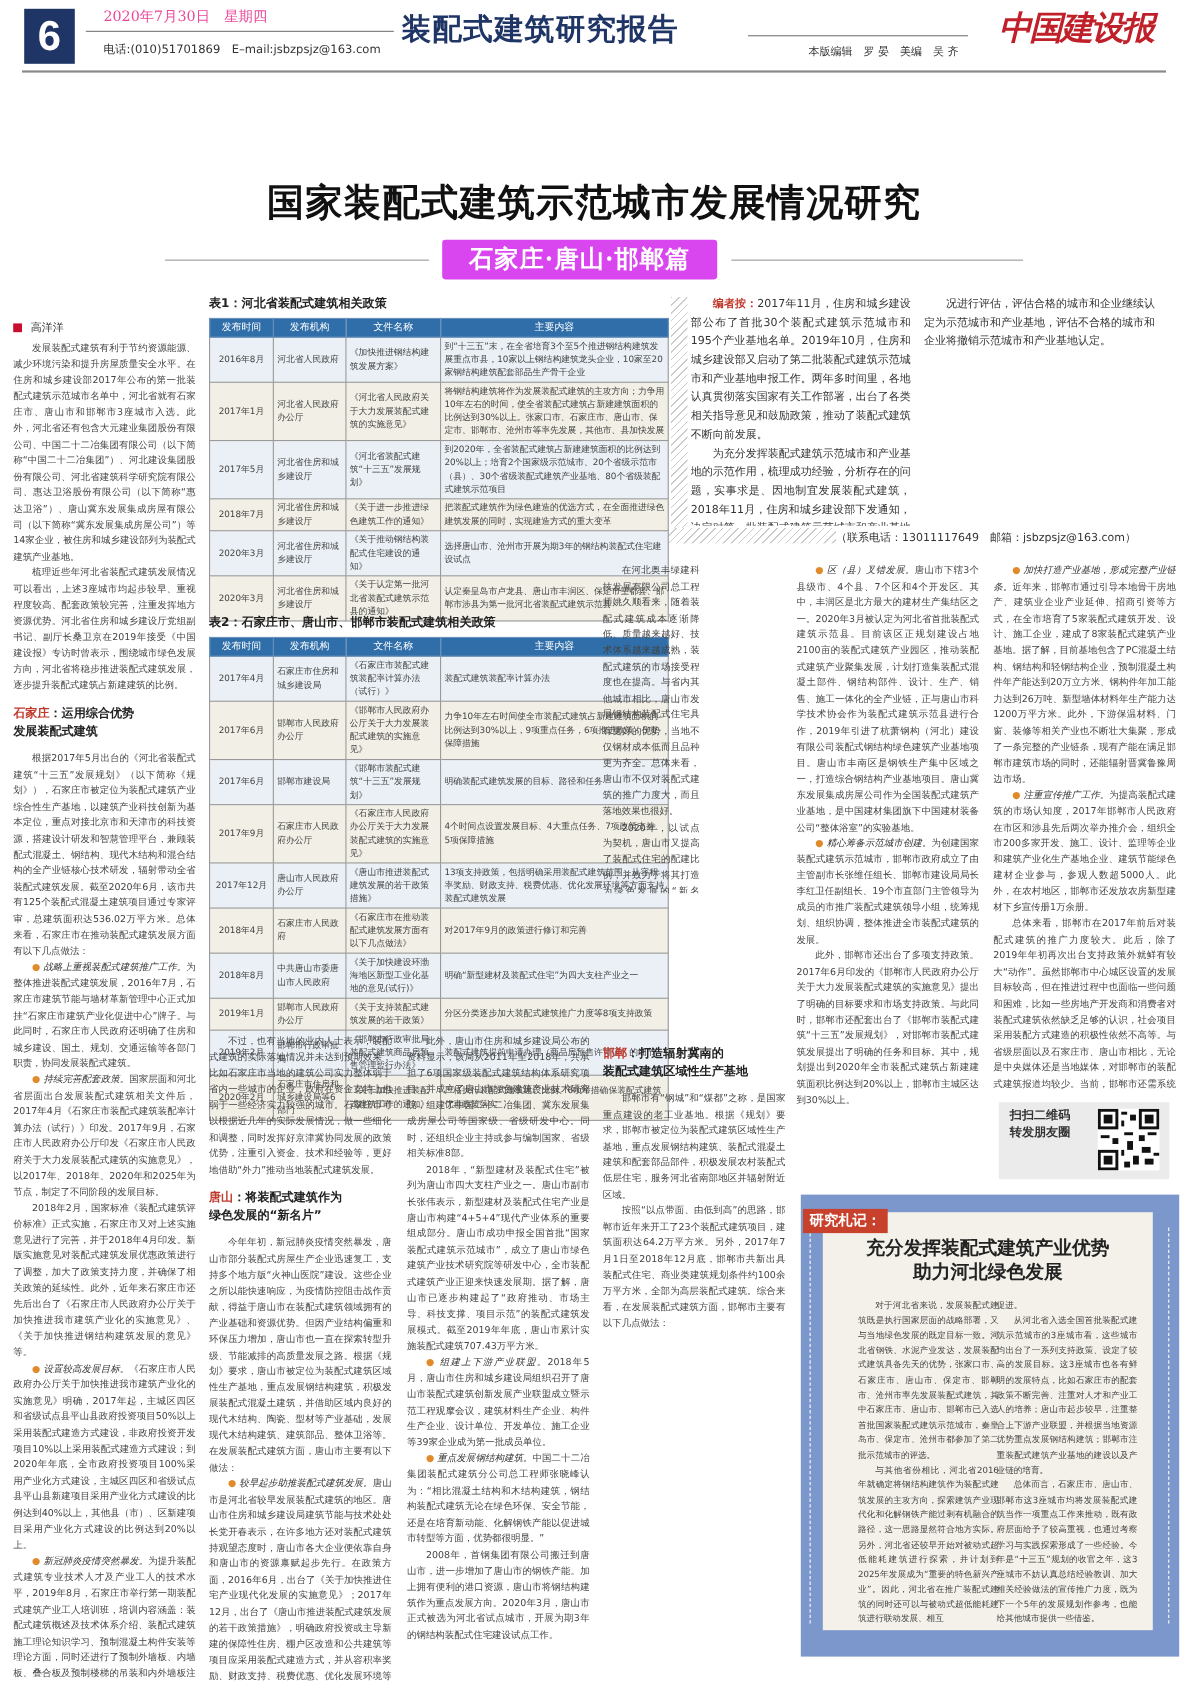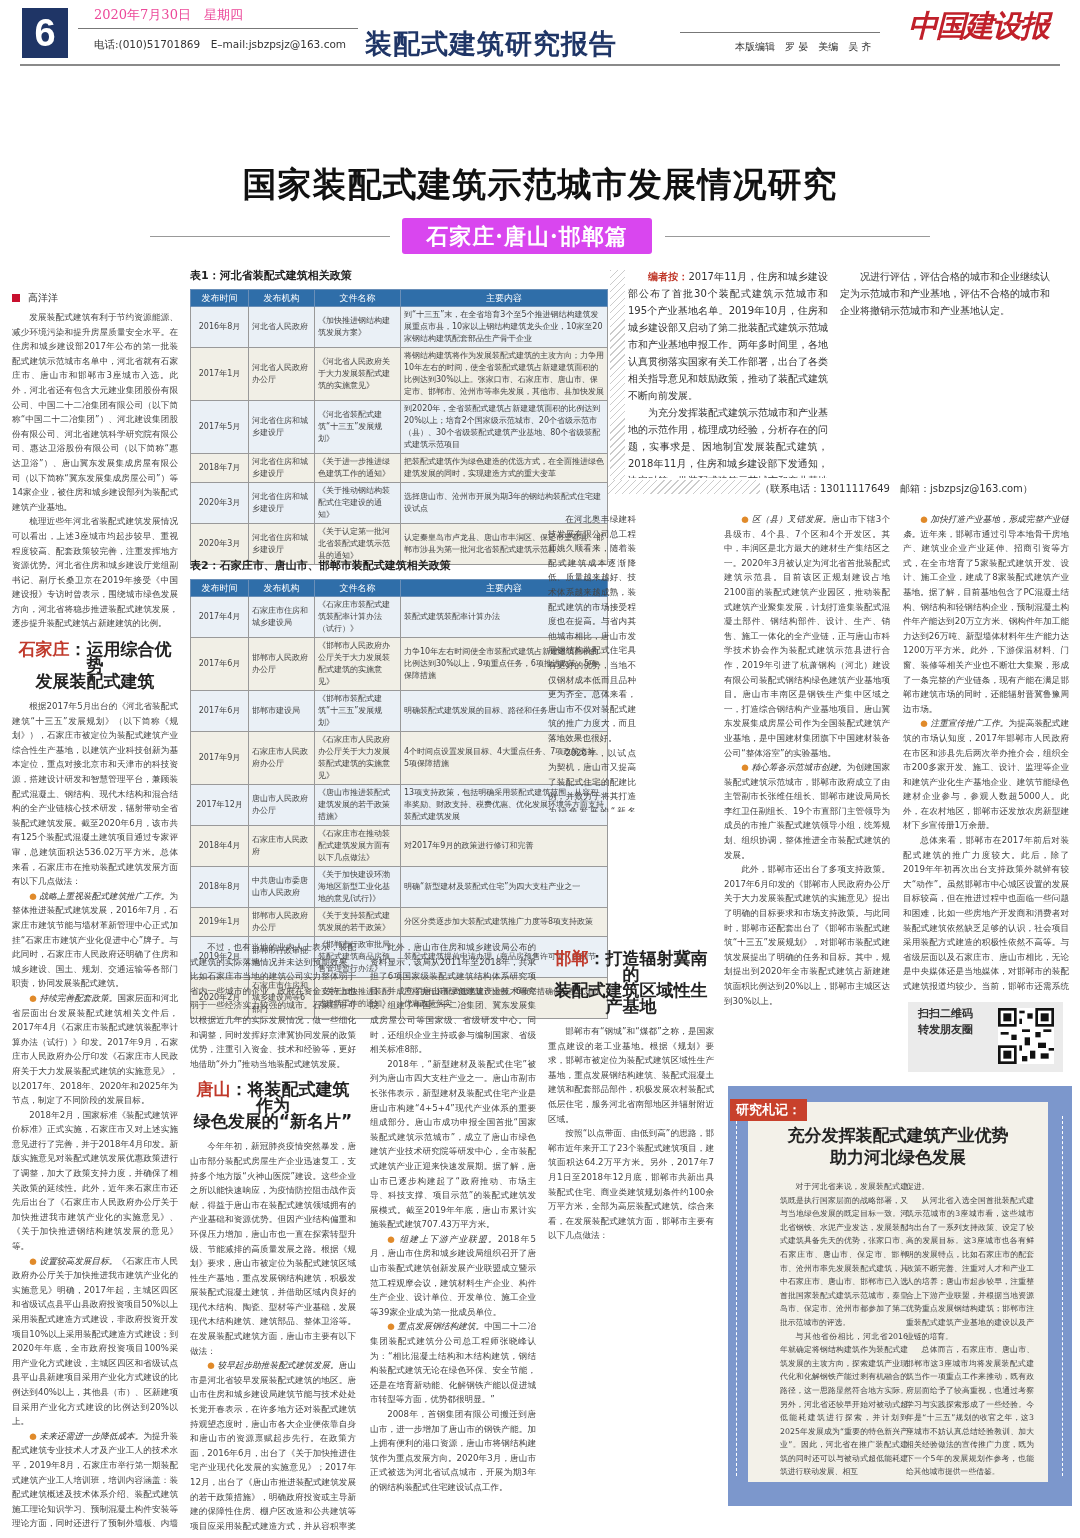--- a/index.html
+++ b/index.html
@@ -3,36 +3,36 @@
 <meta charset="utf-8">
 <style>
 *{box-sizing:border-box;margin:0;padding:0}
 html,body{width:1080px;height:1538px;background:#fff;overflow:hidden}
 body{position:relative;font-family:"DejaVu Sans",sans-serif;color:#333}
 .abs{position:absolute}
 .pagenum{left:22px;top:8px;width:46px;height:50px;background:#1f3566;color:#fff;font:bold 38px/50px "Liberation Sans",sans-serif;text-align:center}
 .date{left:94px;top:6px;font-size:13px;color:#ec4899;font-family:"DejaVu Serif",serif}
 .hline1{left:78px;top:28px;width:280px;border-top:1px solid #777}
 .phone{left:94px;top:38px;font-size:10.5px;color:#333}
-.section-title{left:365px;top:24px;font:bold 27px/40px "DejaVu Serif",serif;color:#1f3566;letter-spacing:1px}
+.section-title{left:365px;top:7px;font:bold 27px/40px "DejaVu Serif",serif;color:#1f3566;letter-spacing:1px}
 .hline2{left:680px;top:32px;width:200px;border-top:1px solid #777}
 .editors{left:735px;top:40px;font-size:10px;color:#333}
 .paper-logo{left:908px;top:4px;font:italic bold 30px/44px "DejaVu Serif",serif;color:#c0202a;letter-spacing:-2px}
 .headrule{left:20px;top:64px;width:1040px;border-top:2px solid #8a8a8a}
 .main-title{left:190px;top:160px;width:700px;text-align:center;font:bold 34px/48px "DejaVu Serif",serif;color:#111;letter-spacing:1px}
 .sub-wrap{left:150px;top:218px;width:780px;height:36px}
 .sub-line{position:absolute;top:18px;height:1px;background:#999}
 .sub-badge{position:absolute;left:252px;top:0;width:250px;height:36px;background:#d946ef;color:#fff;font:bold 22px/36px "DejaVu Serif",serif;text-align:center;border-radius:3px;letter-spacing:1px}
 .col{font-size:8.6px;line-height:14.6px;color:#444;text-align:justify;overflow:hidden;font-family:"DejaVu Sans",sans-serif}
 .col p{text-indent:2em;margin-bottom:0}
 .col .bul{color:#e08a2a}
 .col .bh{font-style:italic;color:#333}
 .author{left:12px;top:291px;font-size:10px;color:#333}
 .author .sq{display:inline-block;width:8px;height:8px;background:#c8102e;margin-right:8px;vertical-align:middle}
-.subhead{text-align:center;font-weight:bold;font-size:17px;line-height:16px;color:#222;margin:10px 0}
+.subhead{text-align:left;font-weight:bold;font-size:11px;line-height:16px;color:#222;margin:10px 0}
 .subhead .city{color:#c0392b}
 .tbl-title{font-size:11px;font-weight:bold;color:#222}
 table.pol{border-collapse:collapse;width:100%;font-size:8px;line-height:12px;color:#444}
 table.pol th{background:#2f6ea9;color:#fff;font-weight:normal;height:17px;border:1px solid #6a8fb8;font-size:9px}
 table.pol td{border:1px solid #999;padding:2px 3px;vertical-align:middle}
 table.pol tr:nth-child(odd) td{background:#f1efe6}
 table.pol tr:nth-child(even) td{background:#eaf0f6}
 table.pol td.c0{width:58px;text-align:center}
 table.pol td.c1{width:66px}
 table.pol td.c2{width:86px}
@@ -78,21 +78,21 @@
 
 <div class="abs col" id="col1" style="left:12px;top:310px;width:166px;height:1220px">
     <p>发展装配式建筑有利于节约资源能源、减少环境污染和提升房屋质量安全水平。在住房和城乡建设部2017年公布的第一批装配式建筑示范城市名单中，河北省就有石家庄市、唐山市和邯郸市3座城市入选。此外，河北省还有包含大元建业集团股份有限公司、中国二十二冶集团有限公司（以下简称“中国二十二冶集团”）、河北建设集团股份有限公司、河北省建筑科学研究院有限公司、惠达卫浴股份有限公司（以下简称“惠达卫浴”）、唐山冀东发展集成房屋有限公司（以下简称“冀东发展集成房屋公司”）等14家企业，被住房和城乡建设部列为装配式建筑产业基地。</p>
     <p>梳理近些年河北省装配式建筑发展情况可以看出，上述3座城市均起步较早、重视程度较高、配套政策较完善，注重发挥地方资源优势。河北省住房和城乡建设厅党组副书记、副厅长桑卫京在2019年接受《中国建设报》专访时曾表示，围绕城市绿色发展方向，河北省将稳步推进装配式建筑发展，逐步提升装配式建筑占新建建筑的比例。</p>
     <div class="subhead"><span class="city">石家庄</span>：运用综合优势<br>发展装配式建筑</div>
     <p>根据2017年5月出台的《河北省装配式建筑“十三五”发展规划》（以下简称《规划》），石家庄市被定位为装配式建筑产业综合性生产基地，以建筑产业科技创新为基本定位，重点对接北京市和天津市的科技资源，搭建设计研发和智慧管理平台，兼顾装配式混凝土、钢结构、现代木结构和混合结构的全产业链核心技术研发，辐射带动全省装配式建筑发展。截至2020年6月，该市共有125个装配式混凝土建筑项目通过专家评审，总建筑面积达536.02万平方米。总体来看，石家庄市在推动装配式建筑发展方面有以下几点做法：</p>
     <p><span class="bul">●</span> <span class="bh">战略上重视装配式建筑推广工作。</span>为整体推进装配式建筑发展，2016年7月，石家庄市建筑节能与墙材革新管理中心正式加挂“石家庄市建筑产业化促进中心”牌子。与此同时，石家庄市人民政府还明确了住房和城乡建设、国土、规划、交通运输等各部门职责，协同发展装配式建筑。</p>
     <p><span class="bul">●</span> <span class="bh">持续完善配套政策。</span>国家层面和河北省层面出台发展装配式建筑相关文件后，2017年4月《石家庄市装配式建筑装配率计算办法（试行）》印发。2017年9月，石家庄市人民政府办公厅印发《石家庄市人民政府关于大力发展装配式建筑的实施意见》，以2017年、2018年、2020年和2025年为节点，制定了不同阶段的发展目标。</p>
     <p>2018年2月，国家标准《装配式建筑评价标准》正式实施，石家庄市又对上述实施意见进行了完善，并于2018年4月印发。新版实施意见对装配式建筑发展优惠政策进行了调整，加大了政策支持力度，并确保了相关政策的延续性。此外，近年来石家庄市还先后出台了《石家庄市人民政府办公厅关于加快推进我市建筑产业化的实施意见》、《关于加快推进钢结构建筑发展的意见》等。</p>
     <p><span class="bul">●</span> <span class="bh">设置较高发展目标。</span>《石家庄市人民政府办公厅关于加快推进我市建筑产业化的实施意见》明确，2017年起，主城区四区和省级试点县平山县政府投资项目50%以上采用装配式建造方式建设，非政府投资开发项目10%以上采用装配式建造方式建设；到2020年年底，全市政府投资项目100%采用产业化方式建设，主城区四区和省级试点县平山县新建项目采用产业化方式建设的比例达到40%以上，其他县（市）、区新建项目采用产业化方式建设的比例达到20%以上。</p>
-    <p><span class="bul">●</span> <span class="bh">未来还需进一步降低成本。</span>为提升装配式建筑专业技术人才及产业工人的技术水平，2019年8月，石家庄市举行第一期装配式建筑产业工人培训班，培训内容涵盖：装配式建筑概述及技术体系介绍、装配式建筑施工理论知识学习、预制混凝土构件安装等理论方面，同时还进行了预制外墙板、内墙板、叠合板及预制楼梯的吊装和内外墙板注浆实操演练。石家庄市住房和城乡建设局相关负责人表示，近年来通过采取提升配建比例、培育产业基地、邀请专家定期培训、赴外地对标学习等举措，石家庄市基本形成了产品研发、设备制造、建筑设计、构件生产一条龙的建筑产业化链条。</p>
+    <p><span class="bul">●</span> <span class="bh">新冠肺炎疫情突然暴发。</span>为提升装配式建筑专业技术人才及产业工人的技术水平，2019年8月，石家庄市举行第一期装配式建筑产业工人培训班，培训内容涵盖：装配式建筑概述及技术体系介绍、装配式建筑施工理论知识学习、预制混凝土构件安装等理论方面，同时还进行了预制外墙板、内墙板、叠合板及预制楼梯的吊装和内外墙板注浆实操演练。石家庄市住房和城乡建设局相关负责人表示，近年来通过采取提升配建比例、培育产业基地、邀请专家定期培训、赴外地对标学习等举措，石家庄市基本形成了产品研发、设备制造、建筑设计、构件生产一条龙的建筑产业化链条。</p>
   </div>
 
 <div class="abs" style="left:190px;top:268px;width:418px">
   <div class="tbl-title">表1：河北省装配式建筑相关政策</div>
   <table class="pol" id="t1" style="margin-top:6px">
       <tbody>
         <tr>
           <th>发布时间</th>
           <th>发布机构</th>
           <th>文件名称</th>

